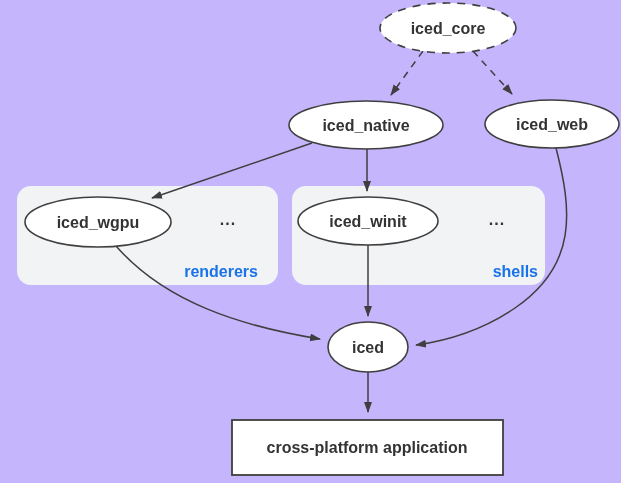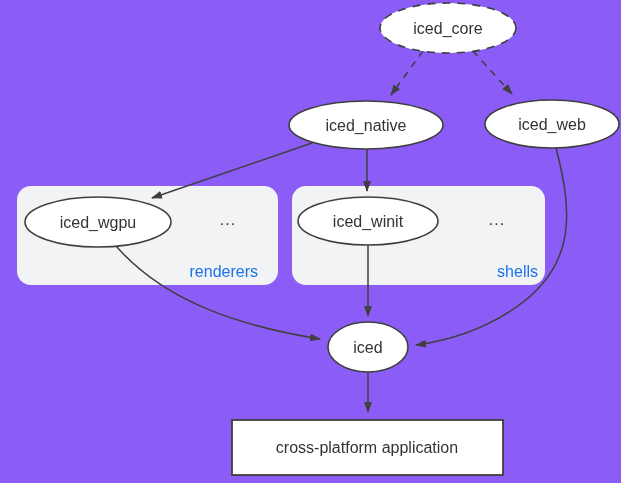--- a/index.html
+++ b/index.html
@@ -5,22 +5,23 @@
   html, body {
     margin: 0;
     padding: 0;
     background: #ffffff;
     font-family: "Liberation Sans", sans-serif;
   }
   .canvas {
     position: relative;
     width: 621px;
     height: 483px;
-    background: #8b5cf6;
+    background: #c4b5fd;
     overflow: hidden;
+    font-weight: bold;
   }
   svg { display: block; }
   .group-box {
     stroke: none;
   }
   .node-ellipse {
     fill: #ffffff;
     stroke: #3f3f3f;
     stroke-width: 1.6;
   }

